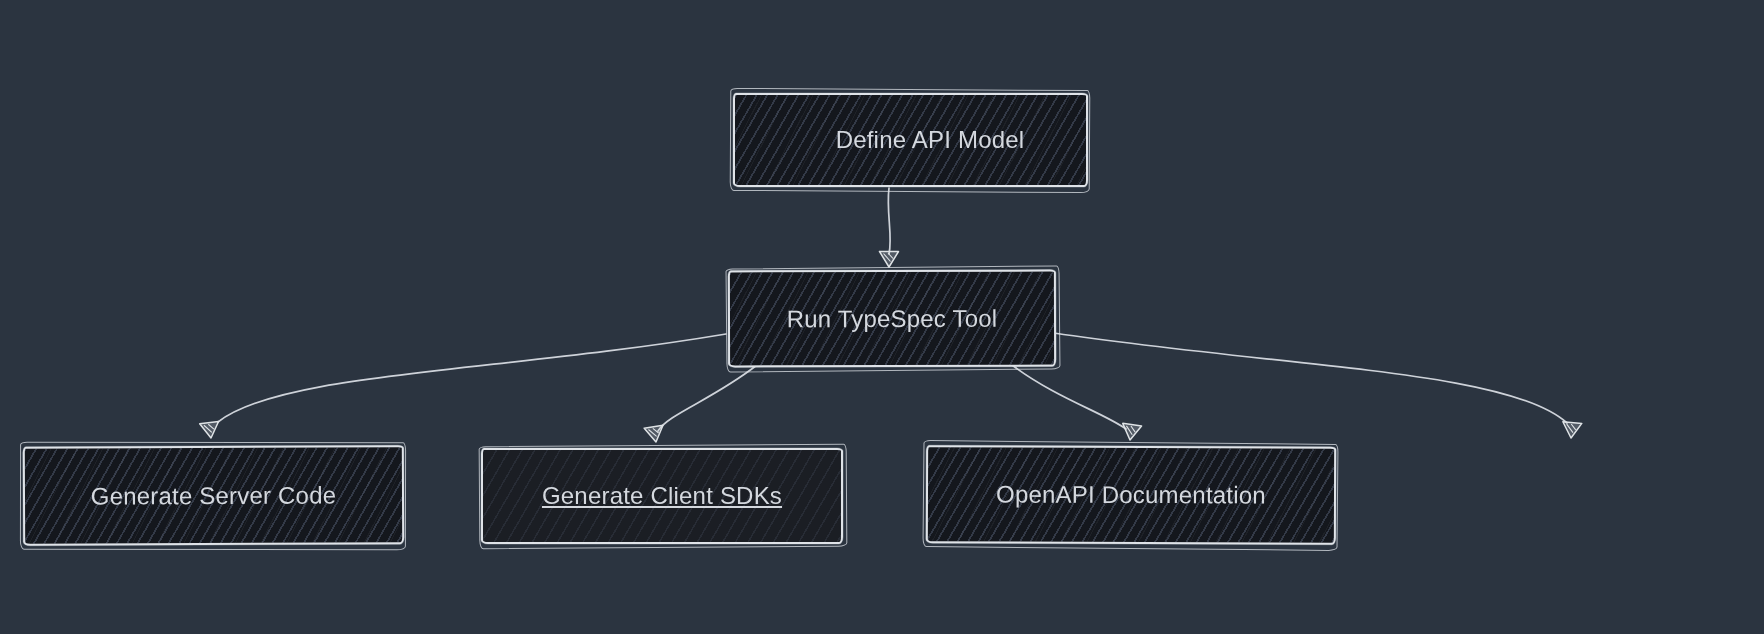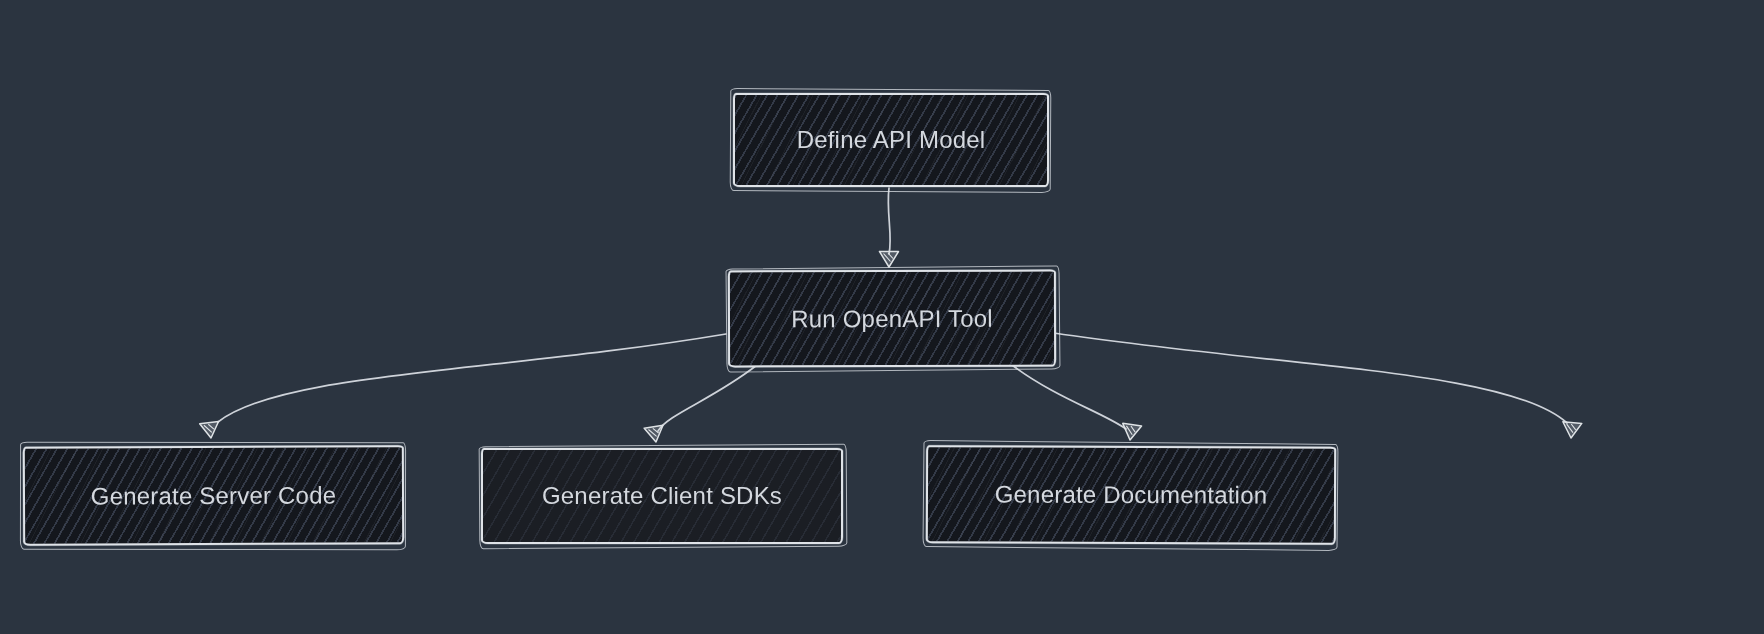--- a/index.html
+++ b/index.html
@@ -72,28 +72,29 @@
   .node.alt::after {
     transform: rotate(-0.4deg);
     inset: -5px -6px -6px -4px;
   }
   .node.hatch-soft {
     background-image:
       repeating-linear-gradient(120deg,
         rgba(122,137,168,0.13) 0px, rgba(122,137,168,0.13) 1.5px,
         transparent 1.5px, transparent 11px);
     background-color: #1b1e24;
+    text-decoration: underline;
   }
   .node-label {
     position: relative;
     pointer-events: none;
     white-space: nowrap;
   }
   
-  #node-define   { left: 733px;  top: 93px;  width: 312px; height: 90px; }
+  #node-define   { left: 733px;  top: 93px;  width: 312px; height: 90px; padding-left: 39px; }
   #node-run      { left: 728px;  top: 270px; width: 324px; height: 93px; transform: rotate(-0.15deg); }
   #node-server   { left: 23px;   top: 446px; width: 377px; height: 95px; transform: rotate(-0.25deg); }
   #node-sdks     { left: 481px;  top: 448px; width: 358px; height: 92px; }
   #node-docs     { left: 926px;  top: 446px; width: 406px; height: 94px; transform: rotate(0.2deg); }
   #node-openapi  { left: 1411px; top: 445px; width: 320px; height: 89px; }
 </style>
 </head>
 <body>
 
 <div class="stage">
@@ -126,29 +127,29 @@
       <path class="arrowhead-shape" d="M -9.5 -15.5 L 9.5 -15.5 L 0 0 Z"></path>
       <path class="arrowhead-hatch" d="M -5.5 -13.5 L 1.5 -5.5 M -1 -14 L 4 -8.5"></path>
     </g>
   </svg>
 
   <div class="node" id="node-define">
     <span class="node-label">Define API Model</span>
   </div>
 
   <div class="node alt" id="node-run">
-    <span class="node-label">Run OpenAPI Tool</span>
+    <span class="node-label">Run TypeSpec Tool</span>
   </div>
 
   <div class="node" id="node-server">
     <span class="node-label">Generate Server Code</span>
   </div>
 
   <div class="node alt hatch-soft" id="node-sdks">
     <span class="node-label">Generate Client SDKs</span>
   </div>
 
   <div class="node" id="node-docs">
-    <span class="node-label">Generate Documentation</span>
+    <span class="node-label">OpenAPI Documentation</span>
   </div>
 
 
 </div>
 
 </body></html>

